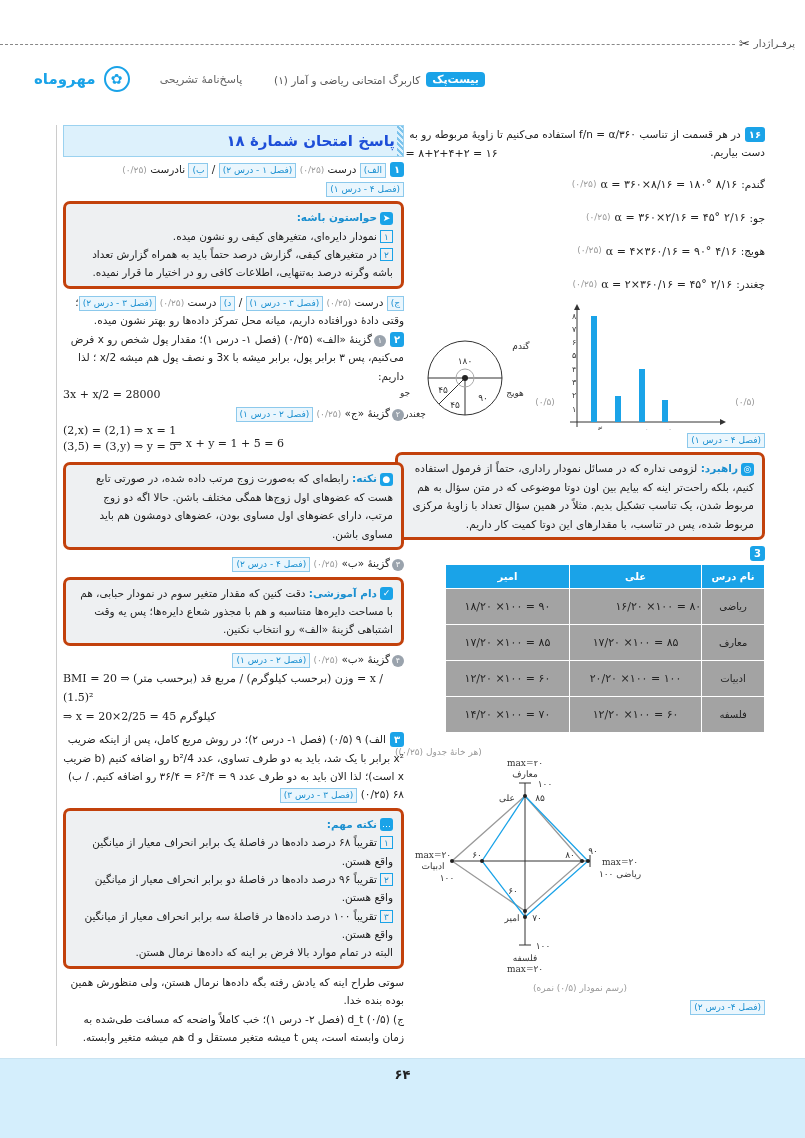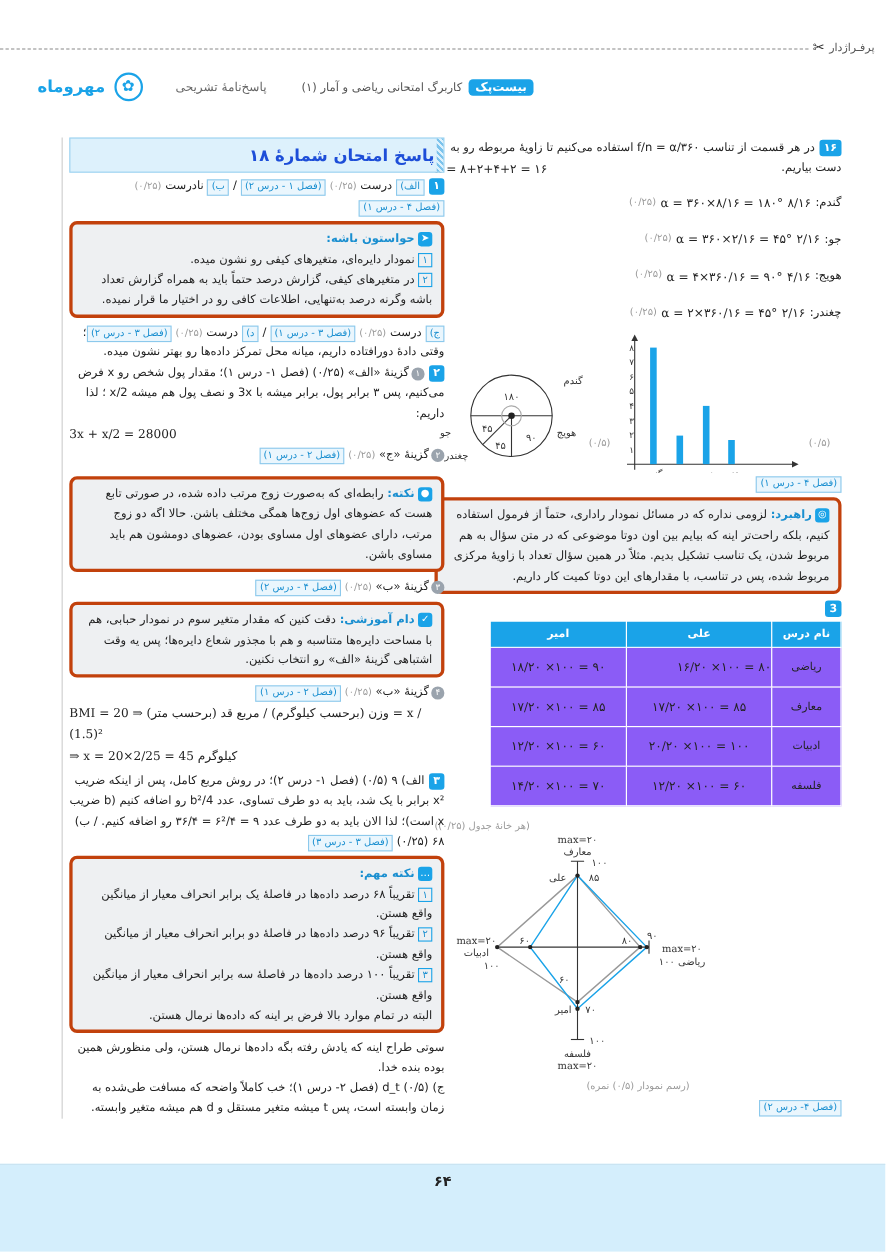--- a/index.html
+++ b/index.html
@@ -25,21 +25,21 @@
 .tip{background:#eef0f2;border:3px solid #c2410c;border-radius:7px;padding:4px 8px;margin:4px 0}
 .tip-title{color:#1a8fd0;font-weight:bold}
 .tip-icon{display:inline-block;width:13px;height:13px;background:#1aa3e8;border-radius:3px;color:#fff;font-size:9px;text-align:center;line-height:13px;margin-left:3px;vertical-align:middle}
 .boxnum{display:inline-block;border:1px solid #1aa3e8;color:#1a8fd0;width:13px;height:13px;line-height:12px;text-align:center;font-size:9px;margin-left:3px}
 .circ{display:inline-block;width:12px;height:12px;border-radius:50%;background:#9aa3ad;color:#fff;font-size:8px;text-align:center;line-height:12px;margin-left:2px}
 .title-box{background:#ddf1fc;border:1px solid #9bd2f0;height:32px;display:flex;align-items:center;padding-right:8px;margin-bottom:3px;position:relative}
 .title-box span{color:#1d4ed8;font-weight:bold;font-size:15px}
 .title-box:before{content:"";position:absolute;right:0;top:0;width:6px;height:100%;background:repeating-linear-gradient(45deg,#7cc3ec 0 2px,#ddf1fc 2px 4px)}
 table.grades{border-collapse:collapse;width:320px;margin:2px 0 0 30px;font-size:10px;direction:rtl}
 .grades th{background:#1aa3e8;color:#fff;height:24px;border:1px solid #fff;font-weight:bold}
-.grades td{background:#8b5cf6;border:1px solid #fff;height:36px;text-align:center}
+.grades td{background:#a3a3a3;border:1px solid #fff;height:36px;text-align:center}
 .footer{position:absolute;left:0;top:1058px;width:805px;height:80px;background:#d4eefc;border-top:1px solid #c9e3f1}
 .pagenum{position:absolute;top:8px;left:0;width:100%;text-align:center;font-size:13px;font-weight:bold}
 </style>
 </head>
 <body>
 
 <div class="cutline"></div>
 <div class="cut-label">
     <span>پرفـراژدار</span>
     <span class="sc">✂</span>
@@ -227,20 +227,25 @@
     <div><span class="tip-icon">➤</span><span class="tip-title">حواستون باشه:</span></div>
     <div><span class="boxnum">۱</span><span>نمودار دایره‌ای، متغیرهای کیفی رو نشون میده.</span></div>
     <div><span class="boxnum">۲</span><span>در متغیرهای کیفی، گزارش درصد حتماً باید به همراه گزارش تعداد باشه وگرنه درصد به‌تنهایی، اطلاعات کافی رو در اختیار ما قرار نمیده.</span></div>
   </div>
   <div>
     <span class="tag">ج)</span> <span>درست</span> <span class="score">(۰/۲۵)</span> <span class="tag">(فصل ۳ - درس ۱)</span> / <span class="tag">د)</span> <span>درست</span> <span class="score">(۰/۲۵)</span> <span class="tag">(فصل ۳ - درس ۲)</span><span>؛ وقتی دادهٔ دورافتاده داریم، میانه محل تمرکز داده‌ها رو بهتر نشون میده.</span>
   </div>
   <div><span class="qnum">۲</span><span class="circ">۱</span><span>گزینهٔ «الف» (۰/۲۵) (فصل ۱- درس ۱)؛ مقدار پول شخص رو x فرض می‌کنیم، پس ۳ برابر پول، برابر میشه با 3x و نصف پول هم میشه x/2 ؛ لذا داریم:</span></div>
   <div class="math">3x + x/2 = 28000</div>
   <div><span class="circ">۲</span><span>گزینهٔ «ج»</span> <span class="score">(۰/۲۵)</span> <span class="tag">(فصل ۲ - درس ۱)</span></div>
+  <div class="math" style="line-height:1.5">
+    <div>(2,x) = (2,1) ⇒ x = 1</div>
+    <div>(3,5) = (3,y) ⇒ y = 5</div>
+    <div style="padding-left:110px;margin-top:-20px">⇒ x + y = 1 + 5 = 6</div>
+  </div>
   <div class="tip" style="margin-top:10px"><span class="tip-icon">●</span><span class="tip-title">نکته:</span> <span>رابطه‌ای که به‌صورت زوج مرتب داده شده، در صورتی تابع هست که عضوهای اول زوج‌ها همگی مختلف باشن. حالا اگه دو زوج مرتب، دارای عضوهای اول مساوی بودن، عضوهای دومشون هم باید مساوی باشن.</span></div>
   <div><span class="circ">۳</span><span>گزینهٔ «ب»</span> <span class="score">(۰/۲۵)</span> <span class="tag">(فصل ۴ - درس ۲)</span></div>
   <div class="tip"><span class="tip-icon">✓</span><span class="tip-title">دام آموزشی:</span> <span>دقت کنین که مقدار متغیر سوم در نمودار حبابی، هم با مساحت دایره‌ها متناسبه و هم با مجذور شعاع دایره‌ها؛ پس یه وقت اشتباهی گزینهٔ «الف» رو انتخاب نکنین.</span></div>
   <div><span class="circ">۴</span><span>گزینهٔ «ب»</span> <span class="score">(۰/۲۵)</span> <span class="tag">(فصل ۲ - درس ۱)</span></div>
   <div class="math">BMI = وزن (برحسب کیلوگرم) / مربع قد (برحسب متر) ⇒ 20 = x / (1.5)²</div>
   <div class="math">⇒ x = 20×2/25 = 45 کیلوگرم</div>
   <div style="margin-top:4px"><span class="qnum">۳</span><span>الف) ۹ (۰/۵) (فصل ۱- درس ۲)؛ در روش مربع کامل، پس از اینکه ضریب x² برابر با یک شد، باید به دو طرف تساوی، عدد b²/4 رو اضافه کنیم (b ضریب x است)؛ لذا الان باید به دو طرف عدد ۹ = ۶²/۴ = ۳۶/۴ رو اضافه کنیم. / ب) ۶۸ (۰/۲۵)</span> <span class="tag">(فصل ۳ - درس ۳)</span></div>
   <div class="tip">
     <div><span class="tip-icon">…</span><span class="tip-title">نکته مهم:</span></div>
     <div><span class="boxnum">۱</span><span>تقریباً ۶۸ درصد داده‌ها در فاصلهٔ یک برابر انحراف معیار از میانگین واقع هستن.</span></div>

